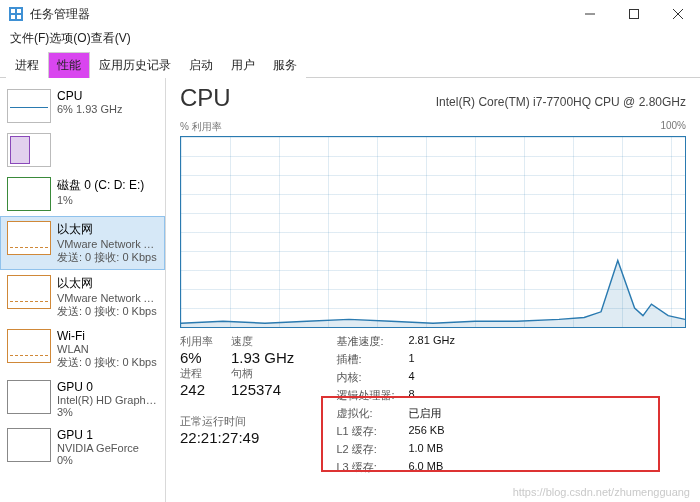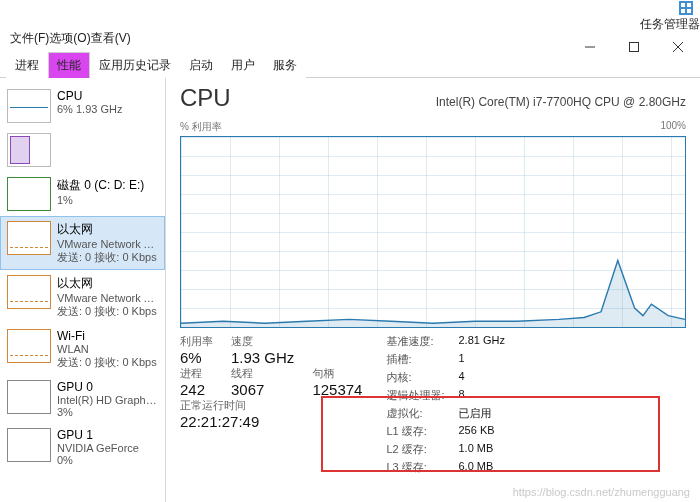--- a/index.html
+++ b/index.html
@@ -1,16 +1,16 @@
 <!DOCTYPE html>
 <html><head>
 <meta charset="utf-8">
 <style>
   html,body{margin:0;padding:0;font-family:"Microsoft YaHei","Segoe UI",Arial,sans-serif;font-size:12px;color:#222;background:#fff;width:700px;height:502px;overflow:hidden}
-  .titlebar{display:flex;align-items:flex-end;height:28px;padding:0 0 0 8px;flex-direction:column;}
+  .titlebar{display:flex;align-items:center;height:28px;padding:0 0 0 8px;}
   .titlebar .appicon{width:16px;height:16px;margin-right:6px;display:inline-block}
   .titlebar .title{flex:1;font-size:12px}
   .winbtns{display:flex}
   .winbtn{width:44px;height:28px;display:flex;align-items:center;justify-content:center;color:#333}
   .winbtn svg{width:10px;height:10px}
   .menubar{display:flex;padding:2px 10px 4px 10px;font-size:12px}
   .tabs{display:flex;border-bottom:1px solid #d0d0d0;padding-left:6px;font-size:12px}
   .tab{padding:4px 8px;border:1px solid transparent;border-bottom:none;margin-right:0px;position:relative;top:1px;background:#fff}
   .tab.active{border-color:#d0d0d0;background:#d946ef}
   .body{display:flex;height:calc(502px - 28px - 22px - 26px)}
@@ -186,29 +186,25 @@
           <div>
               <div class="lbl">速度</div>
                <div class="val">1.93 GHz</div>
             </div>
           <div></div>
           <div>
               <div class="lbl">进程</div>
                <div class="val">242</div>
             </div>
           <div>
-              <div class="lbl">线程</div>
-               <div class="val">3067</div>
-            </div>
-          <div>
               <div class="lbl">句柄</div>
                <div class="val">125374</div>
             </div>
         </div>
-        <div class="uptime" style="margin-top:0">
+        <div class="uptime" style="margin-top:16px">
           <div class="lbl">正常运行时间</div>
           <div class="val">22:21:27:49</div>
         </div>
       </div>
 
       <div class="colB">
         <div class="k">基准速度:</div>
           <div class="v">2.81 GHz</div>
         <div class="k">插槽:</div>
           <div class="v">1</div>

